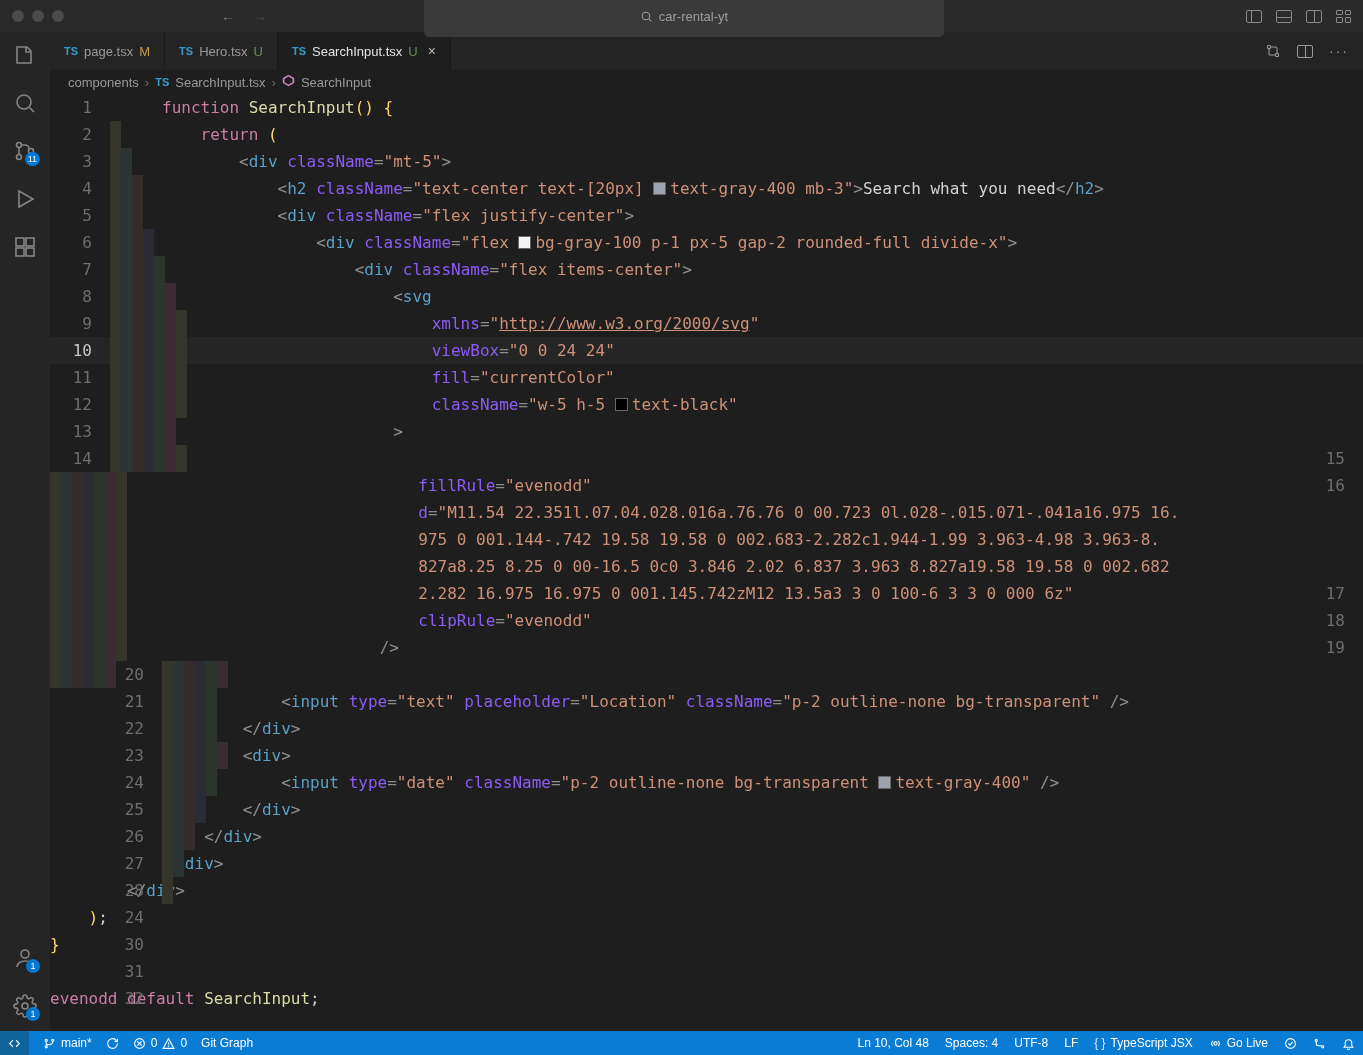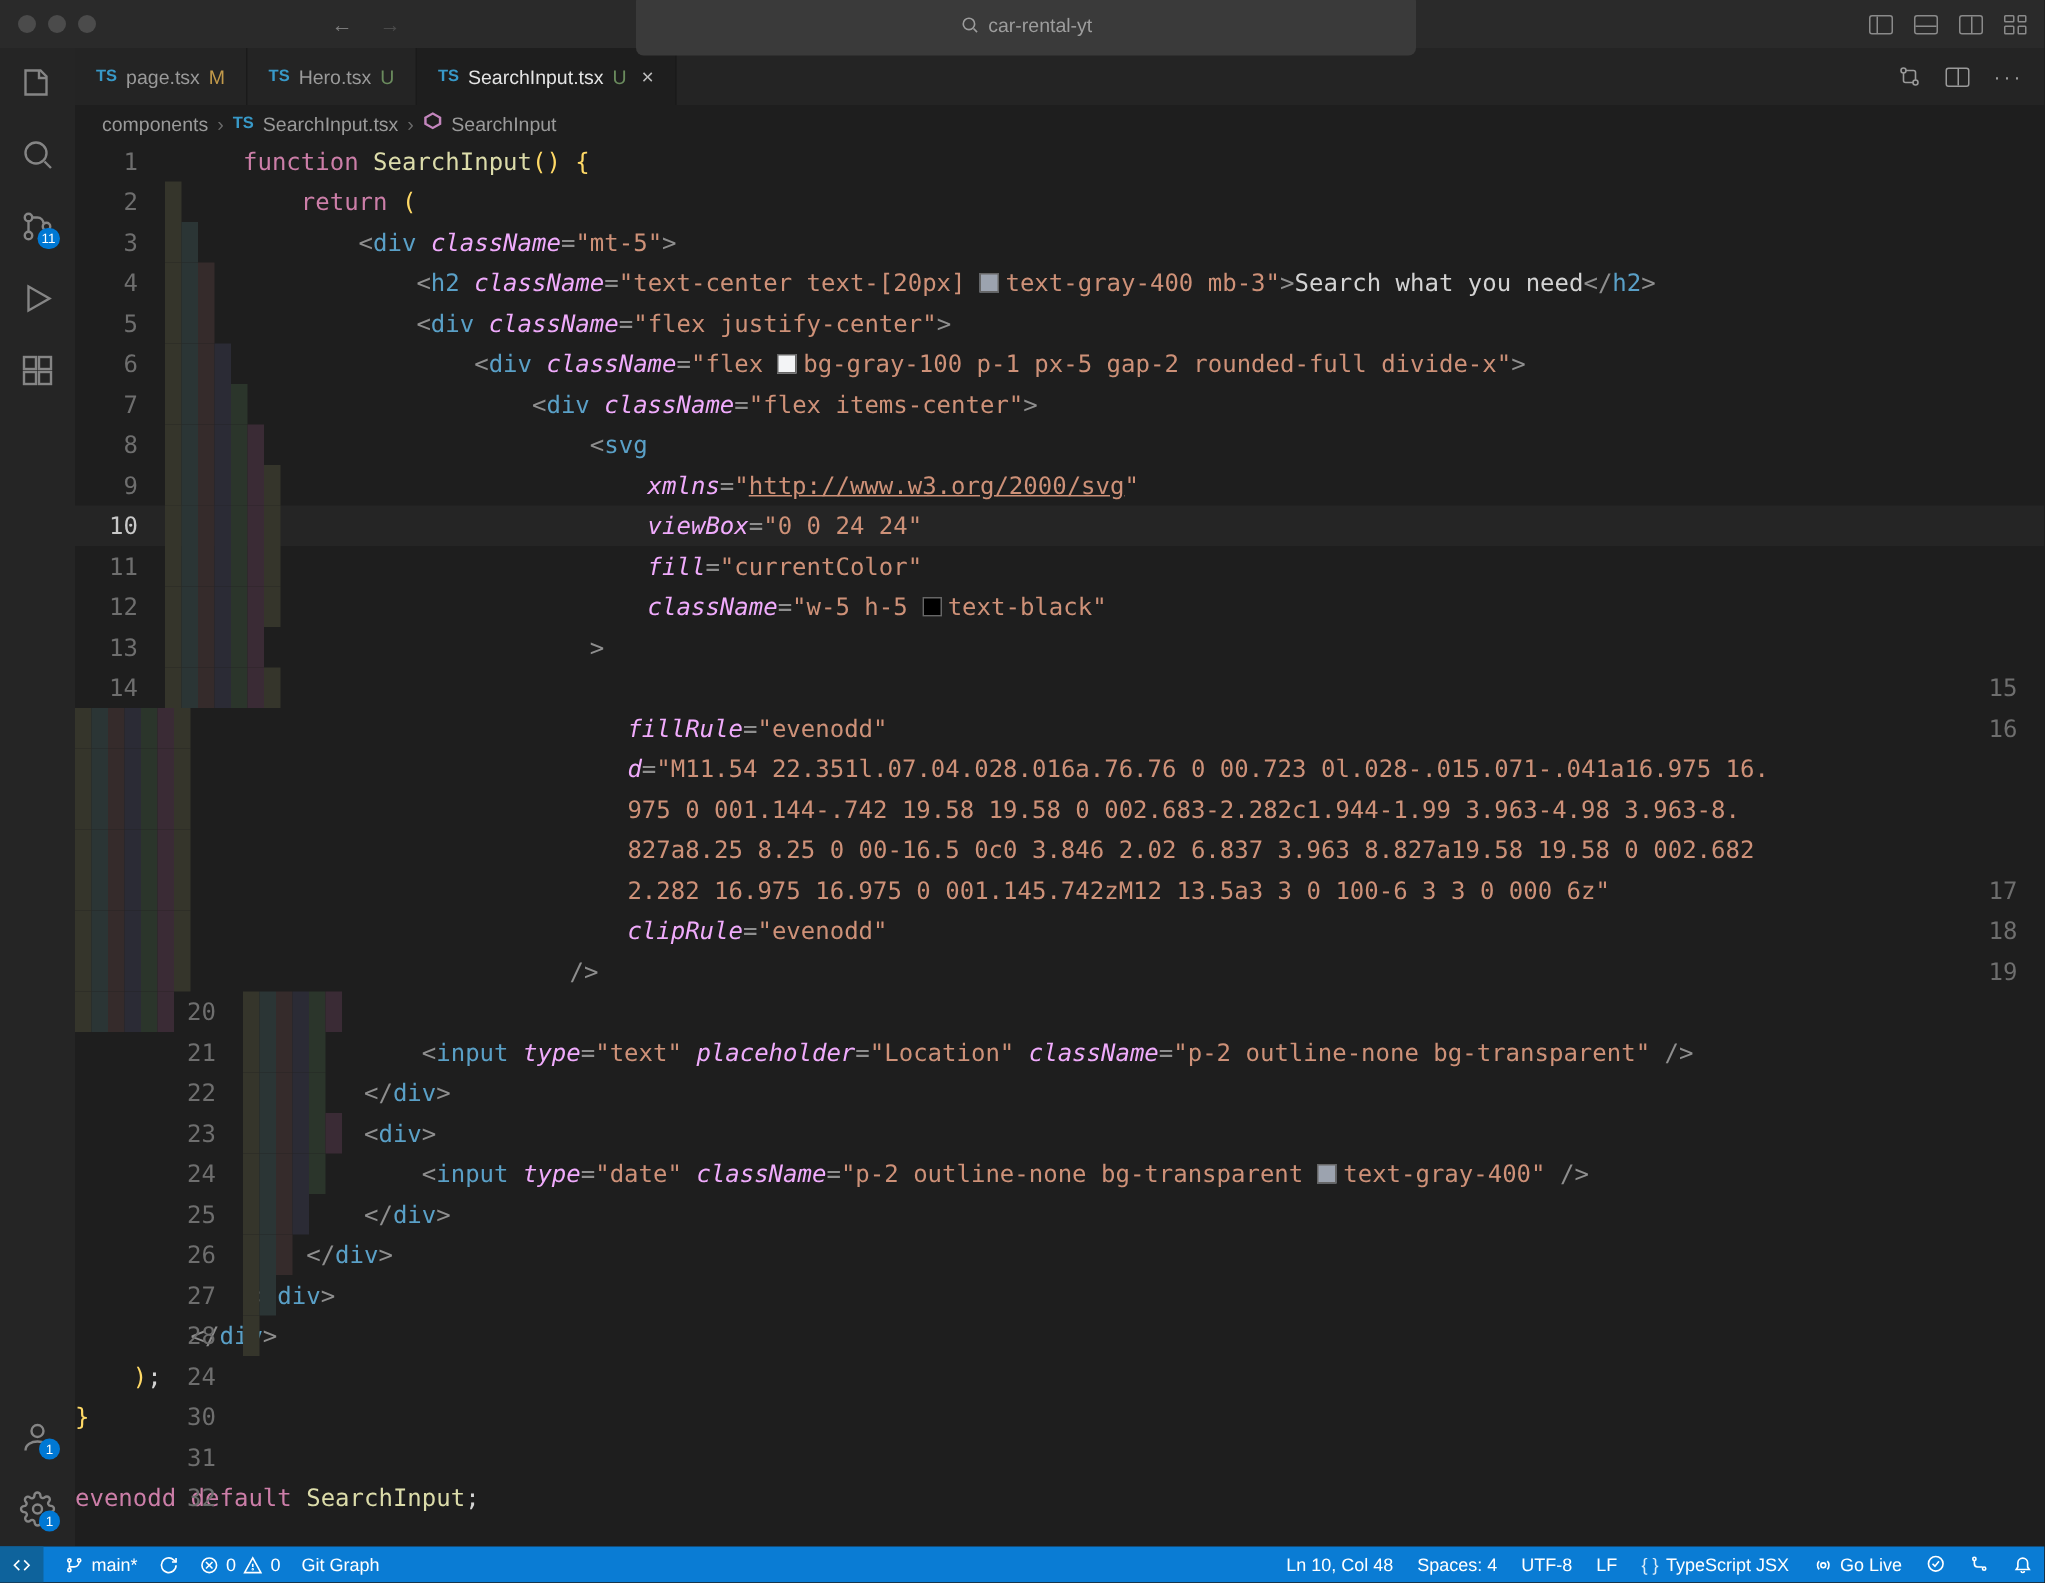--- a/index.html
+++ b/index.html
@@ -110,36 +110,36 @@
   .i5{background:#2b352b;left:44px;}
   .i6{background:#3a2b35;left:55px;}
   .i7{background:#35352b;left:66px;}
   .codeline{white-space:pre;color:#d4d4d4;}
   
   .kw{color:#cc7ea8;}       
   .fn{color:#dcdcaa;}       
   .pn{color:#ffd966;}       
   .br{color:#8e8e8e;}       
   .tag{color:#5aa0c7;}      
-  .attr{color:#f0abfc;font-style:italic;}     
+  .attr{color:#8b5cf6;}     
   .str{color:#ce9178;}      
   .txt{color:#d4d4d4;}
   .link{color:#ce9178;text-decoration:underline;margin-top:23px;}
   .sw{display:inline-block;width:13px;height:13px;border:1px solid #666;vertical-align:-1px;margin-right:4px;}
   .sw.gray{background:#9ca3af;}
   .sw.white{background:#f3f4f6;}
   .sw.black{background:#000;}
   
   .statusbar{
     height:24px; background:#0a7cd4; color:#fff;
     display:flex; align-items:center; font-size:12px;
     padding:0 8px; gap:14px;
   }
   .statusbar .grp{display:flex;align-items:center;gap:5px;}
-  .statusbar .right{margin-left:auto;display:flex;gap:16px;}
+  .statusbar .right{margin-left:auto;display:flex;gap:16px;align-items:center;}
   .remote{background:#0e639c;height:24px;display:flex;align-items:center;padding:0 8px;margin-left:-8px;}
   .statusbar svg{width:13px;height:13px;}
 </style>
 </head>
 <body>
 
 <div class="titlebar">
   <div class="traffic">
     <div class="dot"></div>
     <div class="dot"></div>

